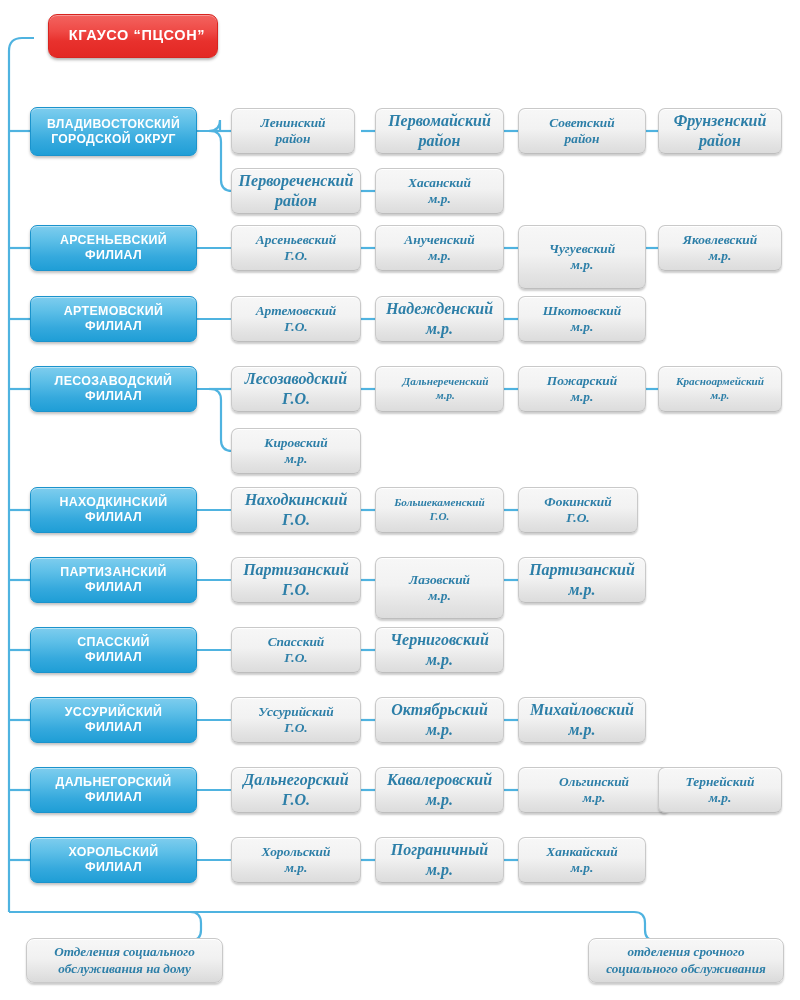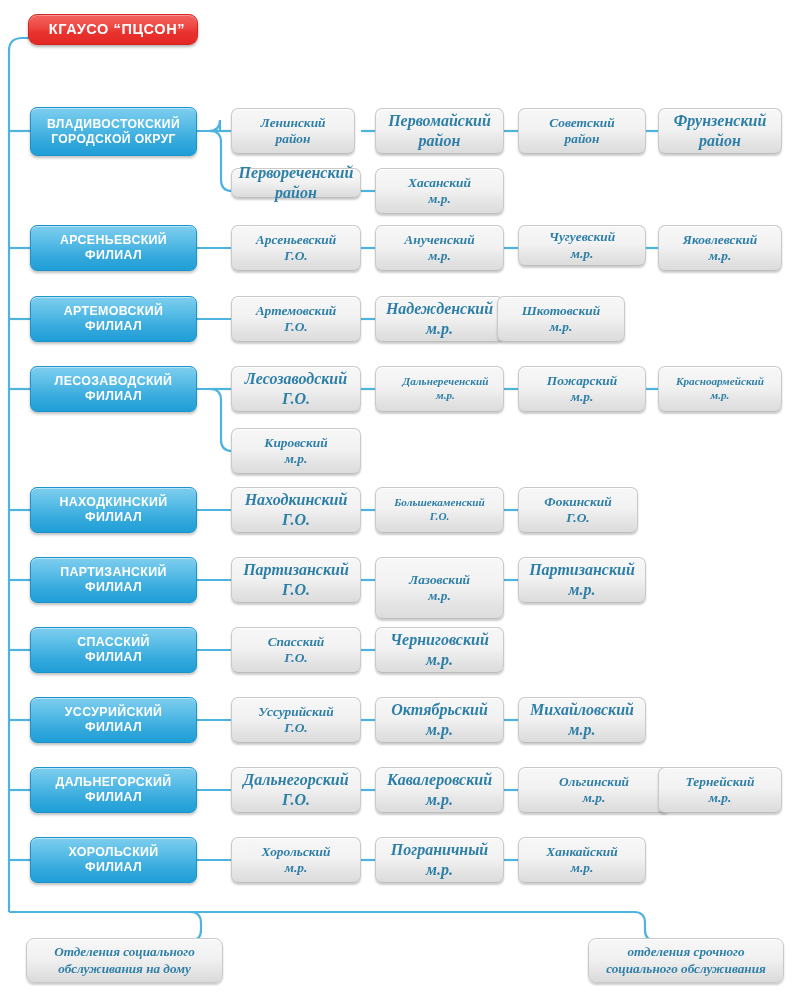--- a/index.html
+++ b/index.html
@@ -158,21 +158,21 @@
 
       <path d="M 197 860 L 231 860"></path>
       <path d="M 361 860 L 375 860"></path>
       <path d="M 504 860 L 518 860"></path>
 
       <path d="M 9 912 L 634 912 Q 645 912 645 923 L 645 930 Q 645 941 656 941"></path>
       <path d="M 190 912 Q 201 912 201 923 L 201 930 Q 201 941 190 941 L 130 941"></path>
     </g>
   </svg>
 
-  <div class="node root" style="left:28px; top:14px; width:170px; height:31px;padding-left:8px;">
+  <div class="node root" style="left:48px; top:14px; width:170px; height:44px;padding-left:8px;">
     <span class="lbl">КГАУСО  “ПЦСОН”</span>
   </div>
 
   <div class="node branch tall" style="left:30px; top:107px; width:167px; height:49px;">
     <span class="lbl">
       <span>ВЛАДИВОСТОКСКИЙ</span><br>
       <span>ГОРОДСКОЙ ОКРУГ</span>
     </span>
   </div>
 
@@ -194,21 +194,21 @@
       <span>район</span>
     </span>
   </div>
   <div class="node leaf small" style="left:658px; top:108px; width:124px; height:46px;">
     <span class="lbl">
       <span>Фрунзенский</span><br>
       <span>район</span>
     </span>
   </div>
 
-  <div class="node leaf small" style="left:231px; top:168px; width:130px; height:30px;">
+  <div class="node leaf small" style="left:231px; top:168px; width:130px; height:46px;">
     <span class="lbl">
       <span>Первореченский</span><br>
       <span>район</span>
     </span>
   </div>
   <div class="node leaf" style="left:375px; top:168px; width:129px; height:46px;">
     <span class="lbl">
       <span>Хасанский</span><br>
       <span>м.р.</span>
     </span>
@@ -225,21 +225,21 @@
       <span>Арсеньевский</span><br>
       <span>Г.О.</span>
     </span>
   </div>
   <div class="node leaf" style="left:375px; top:225px; width:129px; height:46px;">
     <span class="lbl">
       <span>Анученский</span><br>
       <span>м.р.</span>
     </span>
   </div>
-  <div class="node leaf" style="left:518px; top:225px; width:128px; height:41px;">
+  <div class="node leaf" style="left:518px; top:225px; width:128px; height:64px;">
     <span class="lbl">
       <span>Чугуевский</span><br>
       <span>м.р.</span>
     </span>
   </div>
   <div class="node leaf" style="left:658px; top:225px; width:124px; height:46px;">
     <span class="lbl">
       <span>Яковлевский</span><br>
       <span>м.р.</span>
     </span>
@@ -256,21 +256,21 @@
       <span>Артемовский</span><br>
       <span>Г.О.</span>
     </span>
   </div>
   <div class="node leaf small" style="left:375px; top:296px; width:129px; height:46px;">
     <span class="lbl">
       <span>Надежденский</span><br>
       <span>м.р.</span>
     </span>
   </div>
-  <div class="node leaf" style="left:497px; top:296px; width:128px; height:46px;">
+  <div class="node leaf" style="left:518px; top:296px; width:128px; height:46px;">
     <span class="lbl">
       <span>Шкотовский</span><br>
       <span>м.р.</span>
     </span>
   </div>
 
   <div class="node branch" style="left:30px; top:366px; width:167px; height:46px;">
     <span class="lbl">
       <span>ЛЕСОЗАВОДСКИЙ</span><br>
       <span>ФИЛИАЛ</span>

